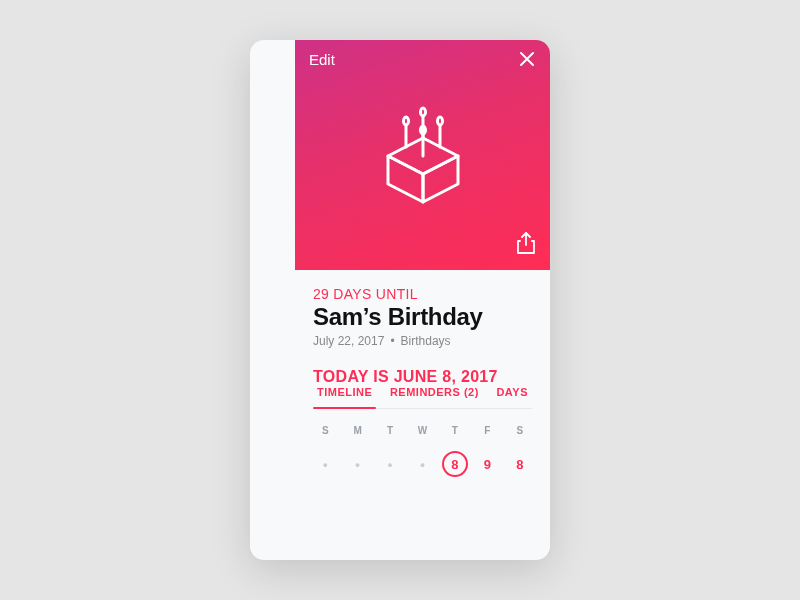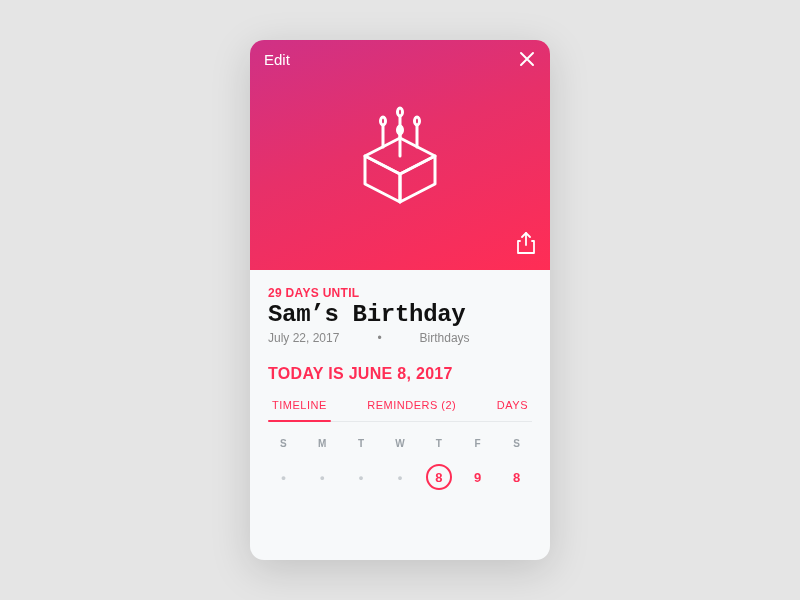--- a/index.html
+++ b/index.html
@@ -6,21 +6,21 @@
   html,body{width:100%;height:100%;}
   body{
     background:#e5e5e5;
     font-family:-apple-system,BlinkMacSystemFont,"Helvetica Neue",Arial,sans-serif;
     display:flex;align-items:center;justify-content:center;
     width:800px;height:600px;
   }
   .card{
     width:300px;height:520px;background:#f7f9fa;border-radius:14px;
     overflow:hidden;box-shadow:0 10px 40px rgba(0,0,0,.15);
-    display:flex;flex-direction:column;
+    display:flex;flex-direction:column;padding-left:45px;
   }
   .hero{
     position:relative;height:230px;flex-shrink:0;
     background:linear-gradient(160deg,#cf3186 0%,#e73069 45%,#ff2d55 100%);
     color:#fff;
   }
   .hero-top{
     position:absolute;top:10px;left:14px;right:14px;display:flex;
     justify-content:space-between;align-items:center;font-size:15px;
   }
@@ -28,28 +28,28 @@
   .close-x{cursor:pointer;display:inline-flex;}
   .cake{
     position:absolute;left:50%;top:52%;transform:translate(-50%,-50%);
   }
   .share{
     position:absolute;right:14px;bottom:12px;cursor:pointer;
   }
   .body{
     padding:16px 18px 0;
   }
-  .count{color:#ff2d55;font-size:12px;font-weight:700;letter-spacing:.3px;}
-  .title{font-size:24px;font-weight:800;color:#111;letter-spacing:-.3px;margin-top:1px;font-family:Liberation Mono, monospace;}
-  .sub{font-size:12px;color:#888;margin-top:3px;display:flex;align-items:center;gap:32px;}
+  .count{color:#ff2d55;font-size:14px;font-weight:400;letter-spacing:.3px;}
+  .title{font-size:24px;font-weight:800;color:#111;letter-spacing:-.3px;margin-top:1px;}
+  .sub{font-size:12px;color:#888;margin-top:3px;display:flex;align-items:center;}
   .sub .dot{margin:0 6px;font-size:12px;}
   .today{color:#ff2d55;font-size:16px;font-weight:700;letter-spacing:.3px;margin-top:20px;}
   .tabs{
-    margin-top:16px;display:flex;justify-content:space-between;font-size:11px;
-    letter-spacing:.5px;color:#ff2d55;font-weight:400;border-bottom:1px solid #e6e9eb;
+    display:flex;justify-content:space-between;font-size:11px;
+    letter-spacing:.5px;color:#ff2d55;font-weight:700;border-bottom:1px solid #e6e9eb;
   }
   .tab{padding:0 4px 10px;cursor:pointer;position:relative;}
   .tab.active::after{
     content:"";position:absolute;left:0;right:0;bottom:-1px;height:2px;
     background:#ff2d55;border-radius:2px;
   }
   .cal{padding:10px 14px 0;}
   .cal table{width:100%;border-collapse:collapse;table-layout:fixed;}
   .cal th{font-size:10px;color:#9aa1a7;font-weight:600;padding:6px 0;}
   .cal td{text-align:center;font-size:13px;color:#ff2d55;font-weight:600;padding:9px 0;}

